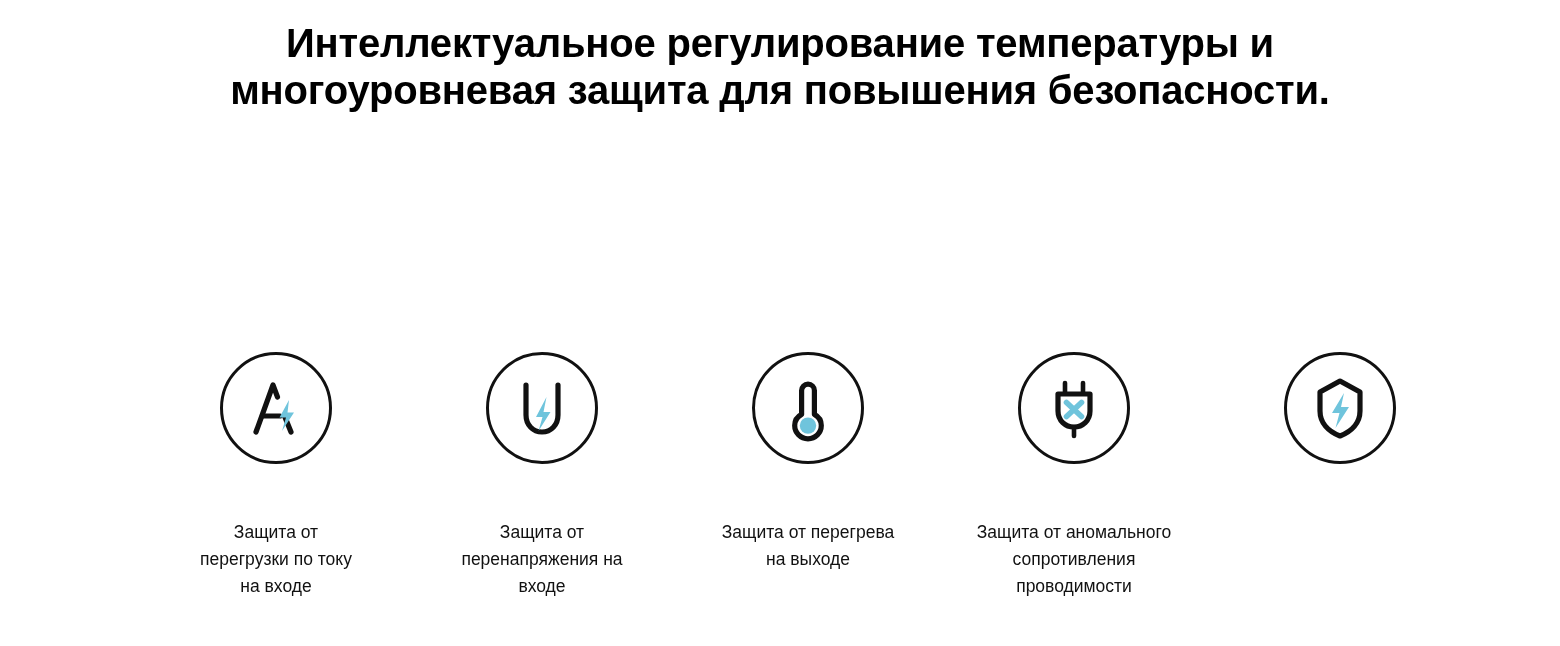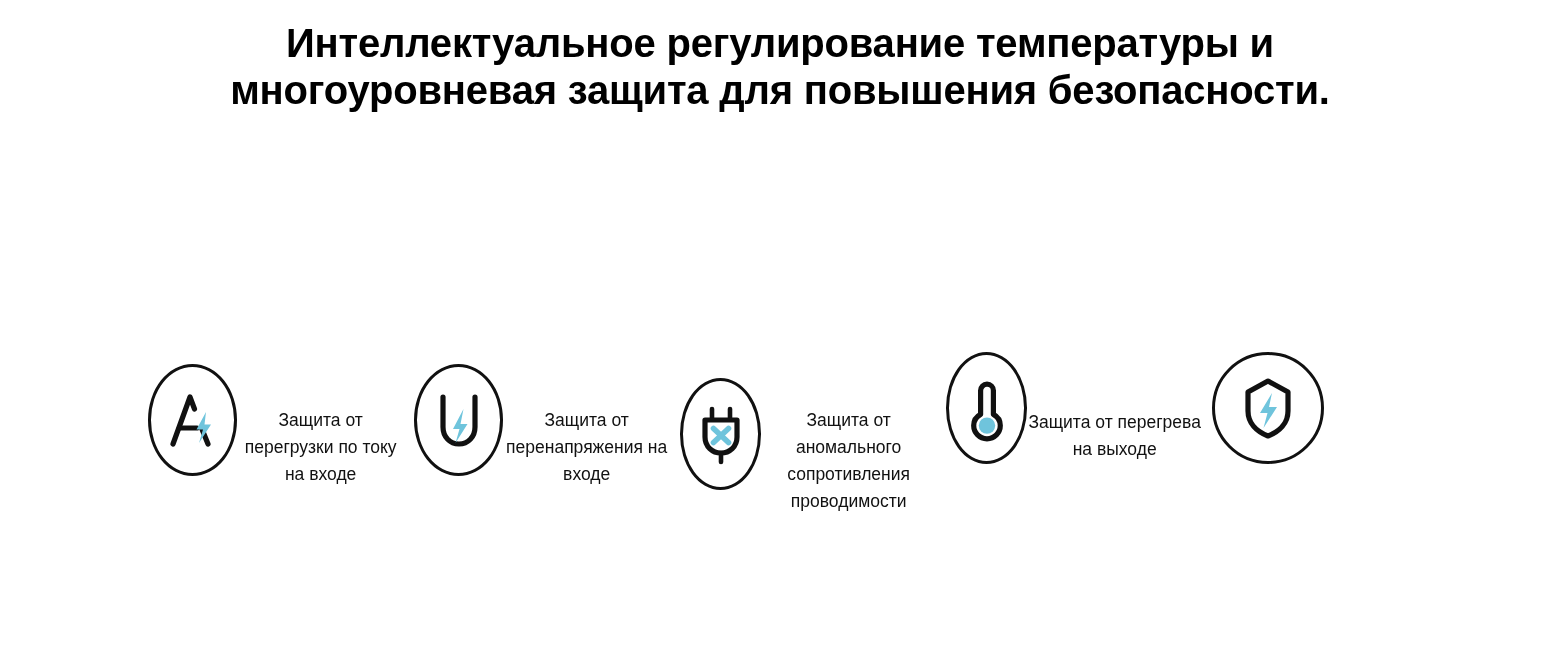--- a/index.html
+++ b/index.html
@@ -52,21 +52,21 @@
     top: 352px;
     width: 1320px;
     display: flex;
     flex-direction: row;
     align-items: flex-start;
     justify-content: space-between;
   }
   .feature {
     width: 256px;
     display: flex;
-    flex-direction: row;
+    flex-direction: column;
     align-items: center;
   }
   .icon-circle {
     width: 112px;
     height: 112px;
     border-radius: 50%;
     border: 3px solid #111111;
     box-sizing: border-box;
     display: flex;
     align-items: center;
@@ -127,53 +127,53 @@
       </div>
       <div class="feature-caption feature-cap-narrow">Защита от
 перенапряжения на
 входе</div>
     </div>
 
     <div class="feature">
       <div class="icon-circle">
         <span>
           <svg width="74" height="74" viewBox="0 0 74 74" fill="none" xmlns="http://www.w3.org/2000/svg">
+            <path d="M30.6 43.4 V19.5 C30.6 16 33.4 13.2 37 13.2 C40.6 13.2 43.4 16 43.4 19.5 V43.4
+                     C47.6 45.6 50.3 49.9 50.3 54.6 C50.3 61.9 44.4 67.8 37 67.8
+                     C29.6 67.8 23.7 61.9 23.7 54.6 C23.7 49.9 26.4 45.6 30.6 43.4 Z" stroke="#111111" stroke-width="5.2" stroke-linejoin="round" fill="#ffffff"></path>
+            <circle cx="37" cy="54.6" r="8.2" fill="#6FC4DC"></circle>
+          </svg>
+        </span>
+      </div>
+      <div class="feature-caption feature-cap-wide">Защита от перегрева
+на выходе</div>
+    </div>
+
+    <div class="feature">
+      <div class="icon-circle">
+        <span>
+          <svg width="74" height="74" viewBox="0 0 74 74" fill="none" xmlns="http://www.w3.org/2000/svg">
             <path d="M28 12 V21" stroke="#111111" stroke-width="4.6" stroke-linecap="round"></path>
             <path d="M46 12 V21" stroke="#111111" stroke-width="4.6" stroke-linecap="round"></path>
             <path d="M21 23 H53 V40 C53 49.5 45.7 56 37 56 C28.3 56 21 49.5 21 40 V23 Z" stroke="#111111" stroke-width="5.2" stroke-linejoin="round" fill="#ffffff"></path>
             <path d="M37 56 V65" stroke="#111111" stroke-width="4.6" stroke-linecap="round"></path>
             <path d="M29.5 31.5 L44.5 45.5" stroke="#6FC4DC" stroke-width="5.6" stroke-linecap="round"></path>
             <path d="M44.5 31.5 L29.5 45.5" stroke="#6FC4DC" stroke-width="5.6" stroke-linecap="round"></path>
           </svg>
         </span>
       </div>
       <div class="feature-caption feature-cap-wide">Защита от аномального
 сопротивления
 проводимости</div>
     </div>
 
     <div class="feature">
       <div class="icon-circle">
         <span>
           <svg width="74" height="74" viewBox="0 0 74 74" fill="none" xmlns="http://www.w3.org/2000/svg">
-            <path d="M30.6 43.4 V19.5 C30.6 16 33.4 13.2 37 13.2 C40.6 13.2 43.4 16 43.4 19.5 V43.4
-                     C47.6 45.6 50.3 49.9 50.3 54.6 C50.3 61.9 44.4 67.8 37 67.8
-                     C29.6 67.8 23.7 61.9 23.7 54.6 C23.7 49.9 26.4 45.6 30.6 43.4 Z" stroke="#111111" stroke-width="5.2" stroke-linejoin="round" fill="#ffffff"></path>
-            <circle cx="37" cy="54.6" r="8.2" fill="#6FC4DC"></circle>
-          </svg>
-        </span>
-      </div>
-      <div class="feature-caption feature-cap-wide">Защита от перегрева
-на выходе</div>
-    </div>
-
-    <div class="feature">
-      <div class="icon-circle">
-        <span>
-          <svg width="74" height="74" viewBox="0 0 74 74" fill="none" xmlns="http://www.w3.org/2000/svg">
             <path d="M37 10 L57 21 V40 C57 52 48.5 60.5 37 65 C25.5 60.5 17 52 17 40 V21 Z" stroke="#111111" stroke-width="5.2" stroke-linejoin="round" fill="#ffffff"></path>
             <path d="M41 22 L29 42 L36.5 42 L32.5 57 L46 36 L38 36 Z" fill="#6FC4DC"></path>
           </svg>
         </span>
       </div>
     </div>
 
   </div>
 </div>
 

